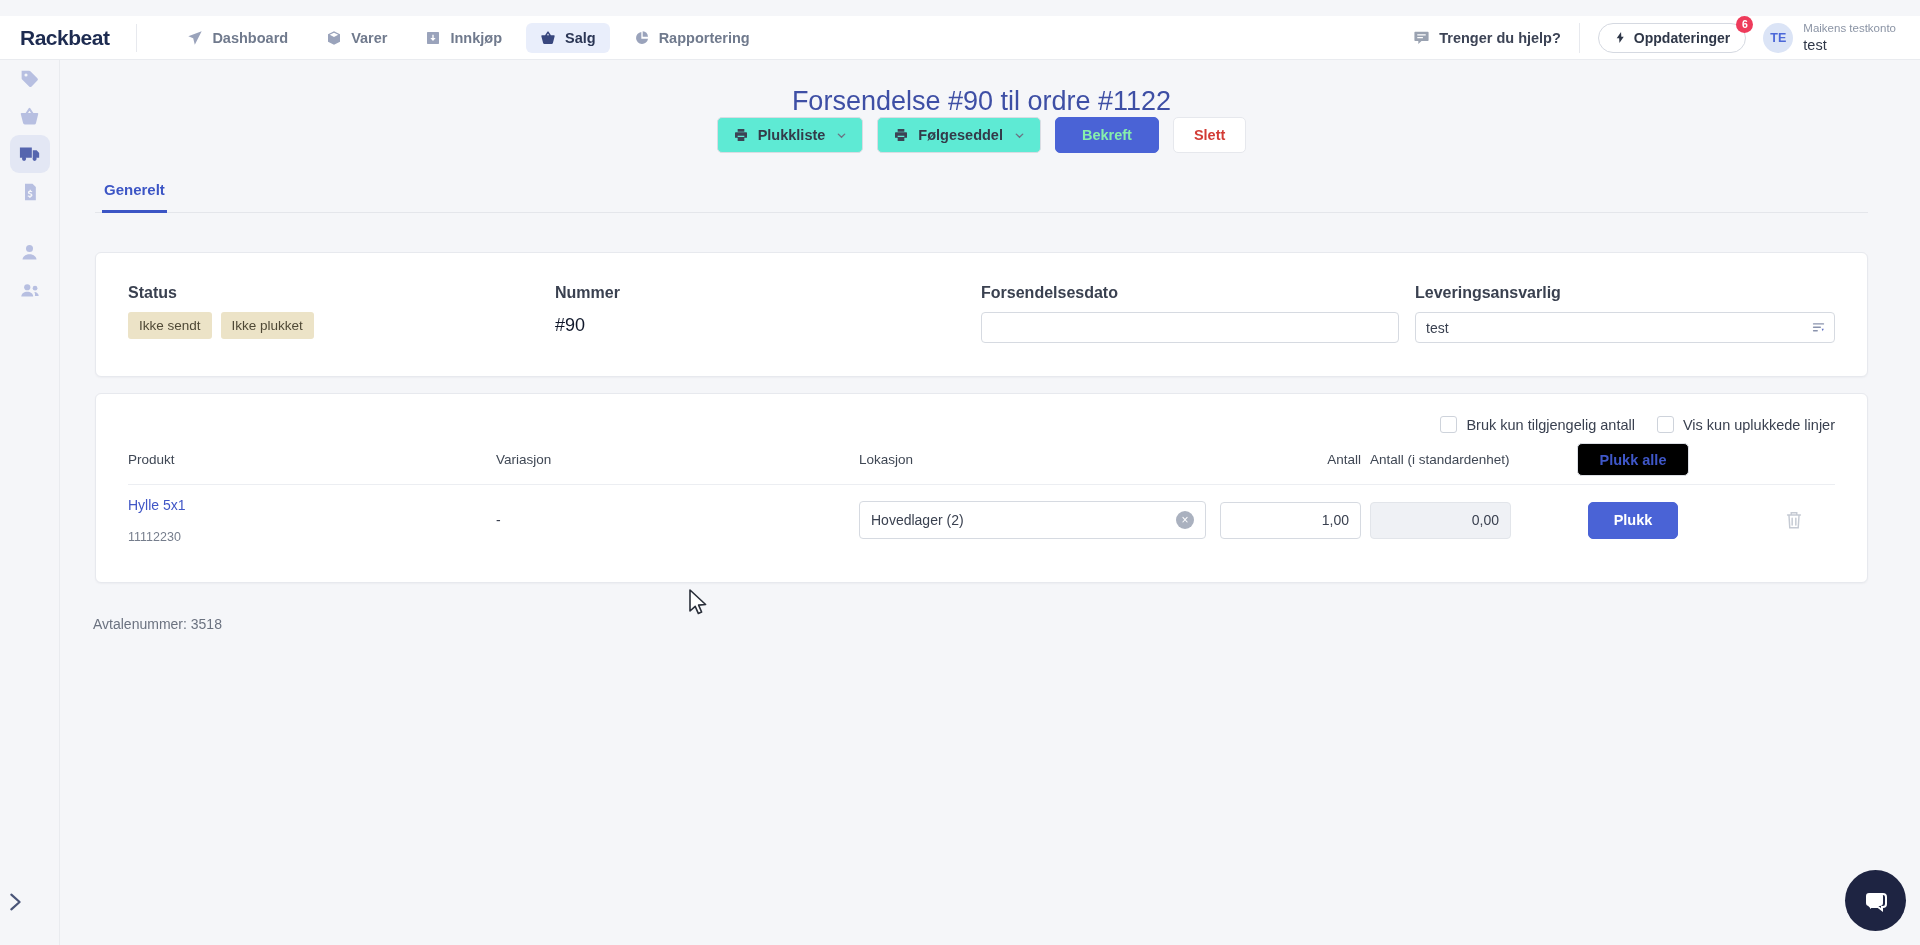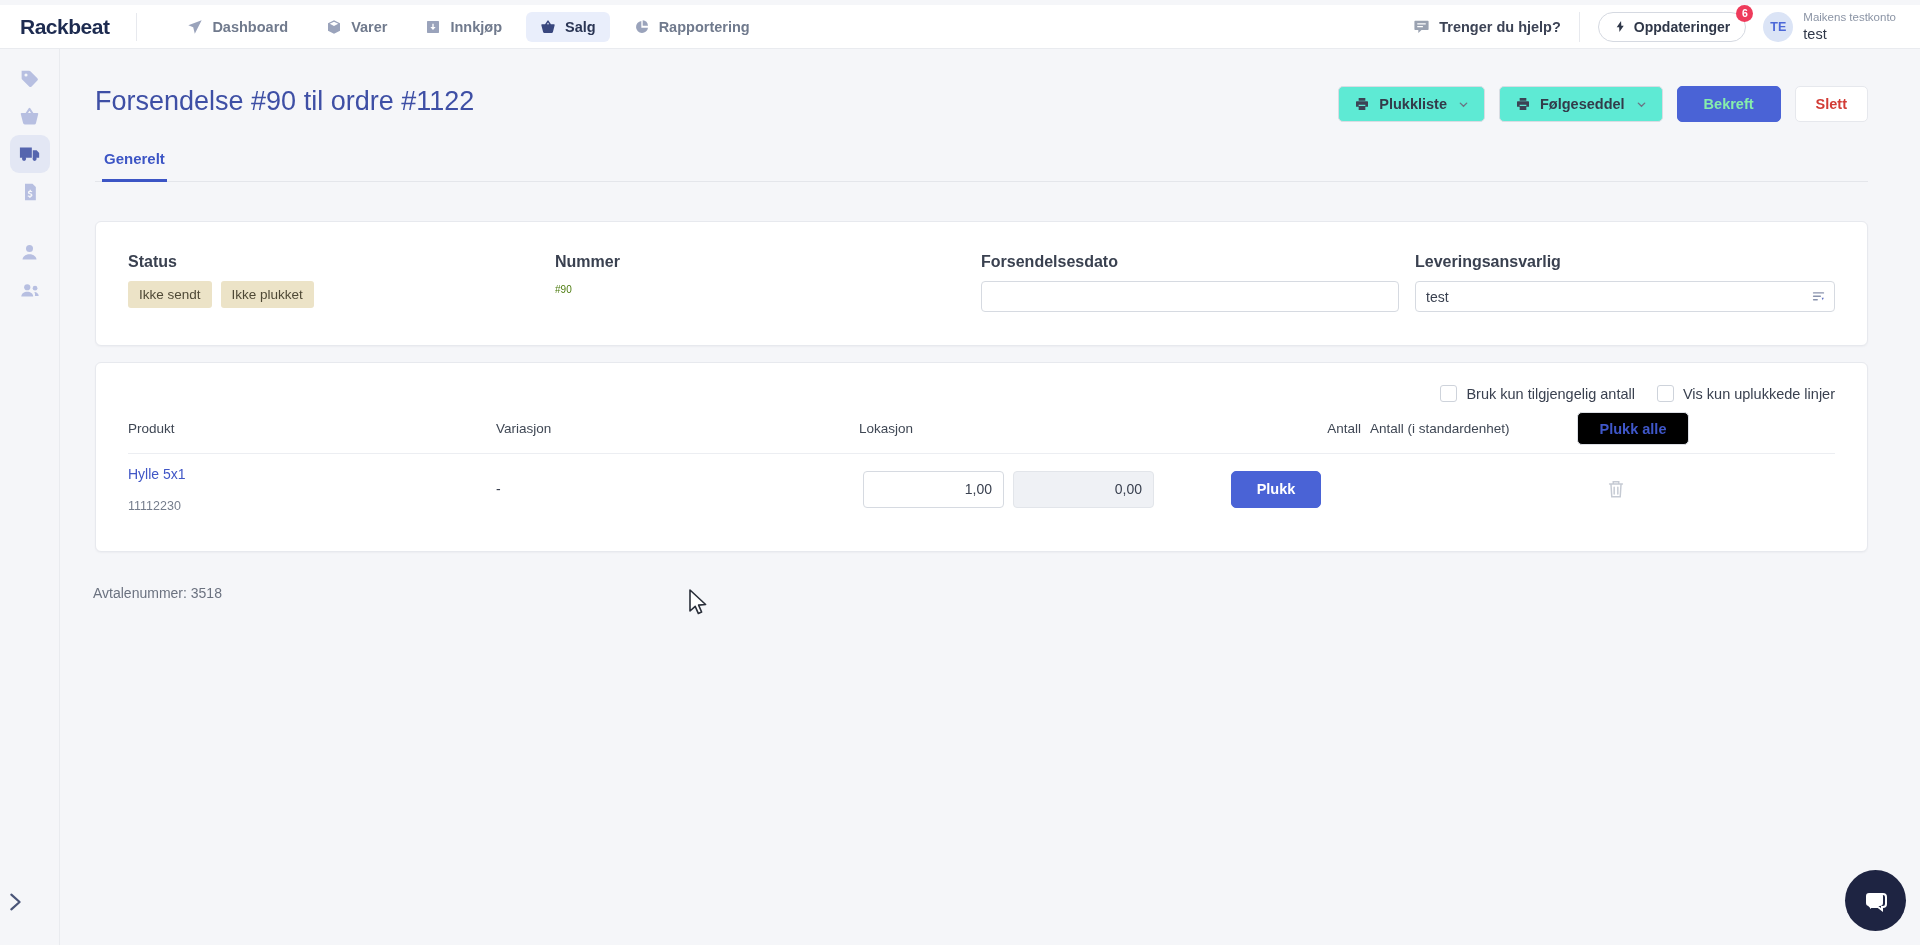--- a/index.html
+++ b/index.html
@@ -7,21 +7,21 @@
   body {
     width:1920px; height:945px; overflow:hidden;
     background:#f5f6f9; color:#353c49;
     font-family:"Liberation Sans", sans-serif;
     position:relative;
   }
   svg { display:block; }
 
   
   .topnav {
-    position:absolute; top:5px; left:0; right:0; height:44px;
+    position:absolute; top:16px; left:0; right:0; height:44px;
     background:#fff; border-bottom:1px solid #e9ebef;
     display:flex; align-items:center; z-index:20;
   }
   .brand { font-size:21px; font-weight:bold; color:#1d2b50; letter-spacing:-0.5px; padding:0 27px 0 20px; }
   .nav-divider { width:1px; height:28px; background:#e7e9ee; }
   .nav-items { display:flex; align-items:center; margin-left:36px; gap:10px; }
   .nav-item {
     display:flex; align-items:center; gap:9px; padding:7px 14px; border-radius:6px;
     font-size:14.5px; color:#707a8d; font-weight:600; cursor:pointer;
   }
@@ -64,21 +64,21 @@
   }
   .side-icon.active { background:#e3e7f4; color:#5565ae; }
   .side-gap { height:22px; }
   .sidebar-expand {
     position:absolute; bottom:30px; left:4px; color:#4a5578; cursor:pointer;
   }
 
   
   .main { position:absolute; top:44px; left:60px; right:0; bottom:0; padding:42px 52px 0 35px; }
 
-  .title-row { display:flex; justify-content:space-between; }
+  .title-row { display:flex; align-items:center; justify-content:space-between;flex-direction:column; }
   .page-title { font-size:27px; font-weight:400; color:#3e4fa5; margin-left:7px; }
   .header-actions { display:flex; align-items:center; gap:14px; }
   .btn {
     height:36px; border-radius:5px; font-size:14.5px; font-weight:700;
     display:flex; align-items:center; cursor:pointer; font-family:inherit;
   }
   .btn-white { background:#5eead4; border:1px solid #d9dce3; color:#333b4a; padding:0 15px; gap:9px; }
   .btn-white .bicon { color:#3c4355; }
   .btn-white .chev { color:#6b7383; margin-left:2px; }
   .btn-primary { background:#4a63d6; border:1px solid #4a63d6; color:#86efac; padding:0 26px; }
@@ -92,21 +92,21 @@
 
   .card {
     background:#fff; border:1px solid #e7e9ee; border-radius:6px;
     box-shadow:0 1px 2px rgba(20,30,60,0.04);
   }
   .card-details { margin-top:39px; padding:31px 32px 33px; display:flex; }
   .dcol-1 { width:430px; } .dcol-2 { width:429px; } .dcol-3 { width:437px; } .dcol-4 { flex:1; }
   .field-label { font-size:16px; font-weight:700; color:#3a4150; margin-bottom:10px; }
   .badges { display:flex; gap:9px; }
   .status-badge { background:#ece3c7; color:#4f4936; font-size:13.5px; padding:6px 11px; border-radius:3px; }
-  .number-value { font-size:10px; color:#4d7c0f; margin-top:13px; }
+  .number-value { font-size:18px; color:#0f172a; margin-top:13px; }
   .text-input {
     width:418px; height:31px; border:1px solid #d6dae1; border-radius:4px;
     padding:0 10px; font-size:14px; color:#3a4150; background:#fff; font-family:inherit; outline:none;
   }
   .resp-wrap { position:relative; width:420px; }
   .resp-wrap .text-input { width:100%; padding-right:34px; }
   .input-list-icon { position:absolute; right:9px; top:8px; color:#8a93ad; pointer-events:none; }
 
   .card-lines { margin-top:16px; padding:22px 32px 38px; }
   .lines-options { display:flex; justify-content:flex-end; align-items:center; gap:22px; font-size:14.5px; color:#3a4150; }
@@ -391,20 +391,26 @@
     </div>
 
     <div class="line-row">
       <div class="col-product">
         <a class="product-link">Hylle 5x1</a>
         <div class="product-sku">11112230</div>
       </div>
       <div class="col-variation">
         <span class="variation-dash">-</span>
       </div>
+      <div class="col-location">
+        <div class="location-select">
+          <span>Hovedlager (2)</span>
+          <span class="clear-x">×</span>
+        </div>
+      </div>
       <div class="col-qty">
         <input class="qty-input" type="text" value="1,00" style="">
       </div>
       <div class="col-qtystd">
         <input class="qty-input qty-std" type="text" readonly="" value="0,00" style="">
       </div>
       <div class="col-action">
         <button class="pick-btn">Plukk</button>
       </div>
       <div class="col-trash">

